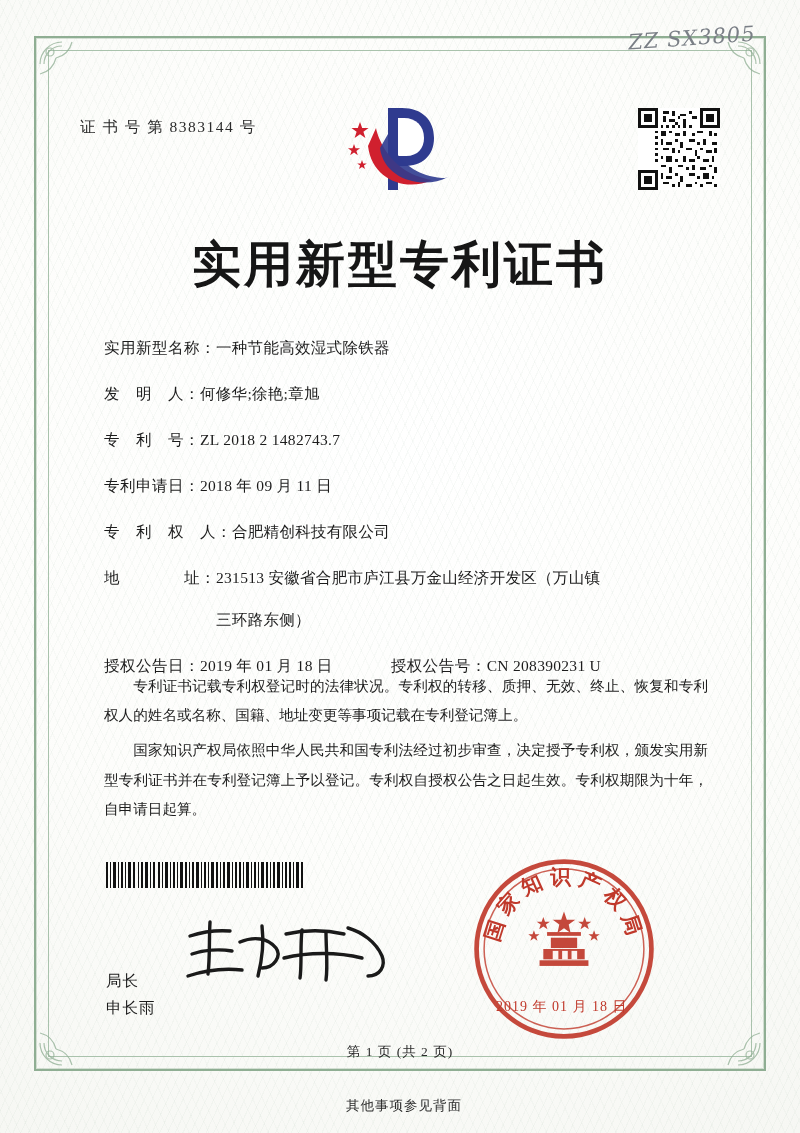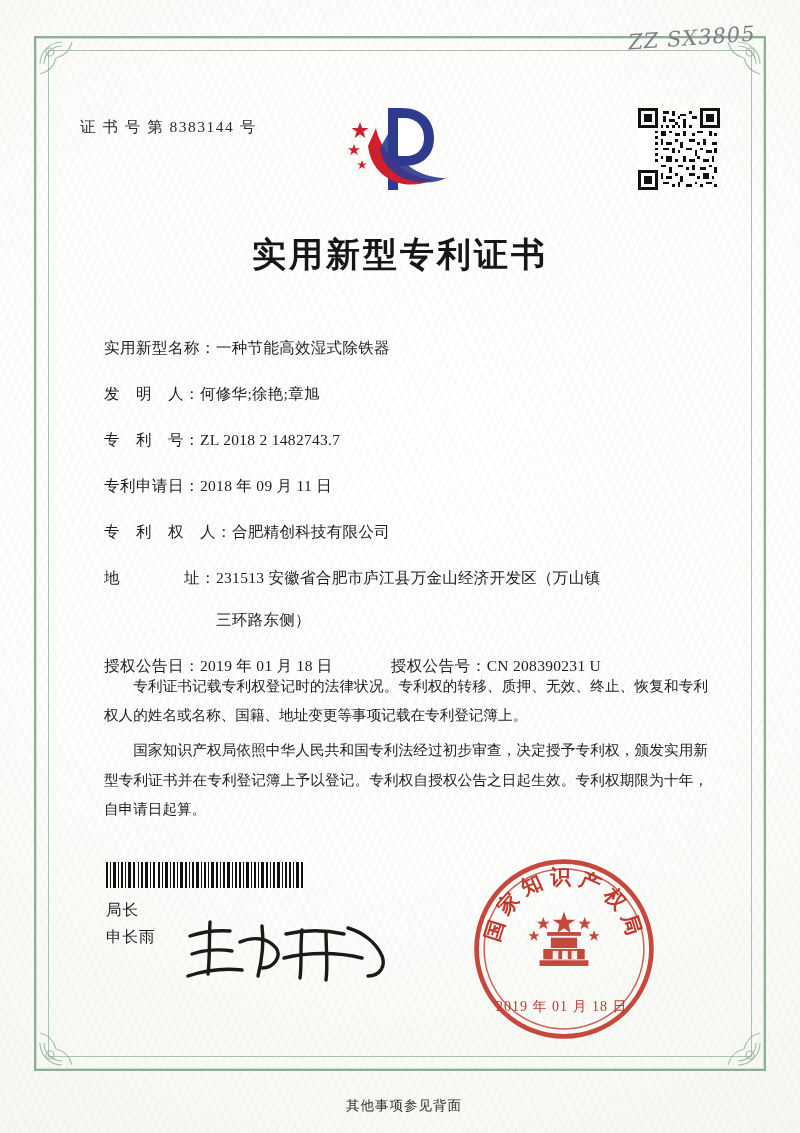--- a/index.html
+++ b/index.html
@@ -110,21 +110,21 @@
     background: #fff;
   }
   .qr svg { display: block; width: 100%; height: 100%; }
 
   
   .title {
     position: absolute;
     left: 0; right: 0;
     top: 232px;
     text-align: center;
-    font-size: 34px;
+    font-size: 49px;
     font-weight: bold;
     letter-spacing: 3px;
     color: #161616;
     font-family: "DejaVu Serif", "Liberation Serif", serif;
   }
 
   
   .fields {
     position: absolute;
     left: 104px;
@@ -181,21 +181,21 @@
     top: 862px;
     width: 200px;
     height: 26px;
   }
   .barcode svg { width: 100%; height: 100%; display: block; }
 
   
   .sign-block {
     position: absolute;
     left: 106px;
-    top: 896px;
+    top: 967px;
     font-size: 15.5px;
     line-height: 1.75;
     color: #1c1c1c;
     letter-spacing: 1px;
   }
   .signature {
     position: absolute;
     left: 176px;
     top: 912px;
     width: 230px;
@@ -587,15 +587,16 @@
           <path id="arcTop" d="M 100,100 m -69,0 a 69,69 0 1,1 138,0"></path>
         </defs>
         <text font-family="'DejaVu Serif', serif" font-size="22" font-weight="bold" fill="#c0392b" letter-spacing="7">
           <textPath href="#arcTop" startOffset="50%" text-anchor="middle">国家知识产权局</textPath>
         </text>
       </g>
     </svg>
   </div>
   <div class="seal-date">2019 年 01 月 18 日</div>
 
+  <div class="page-no">第 1 页 (共 2 页)</div>
   <div class="footnote">其他事项参见背面</div>
 
 </div>
 
 </body></html>

